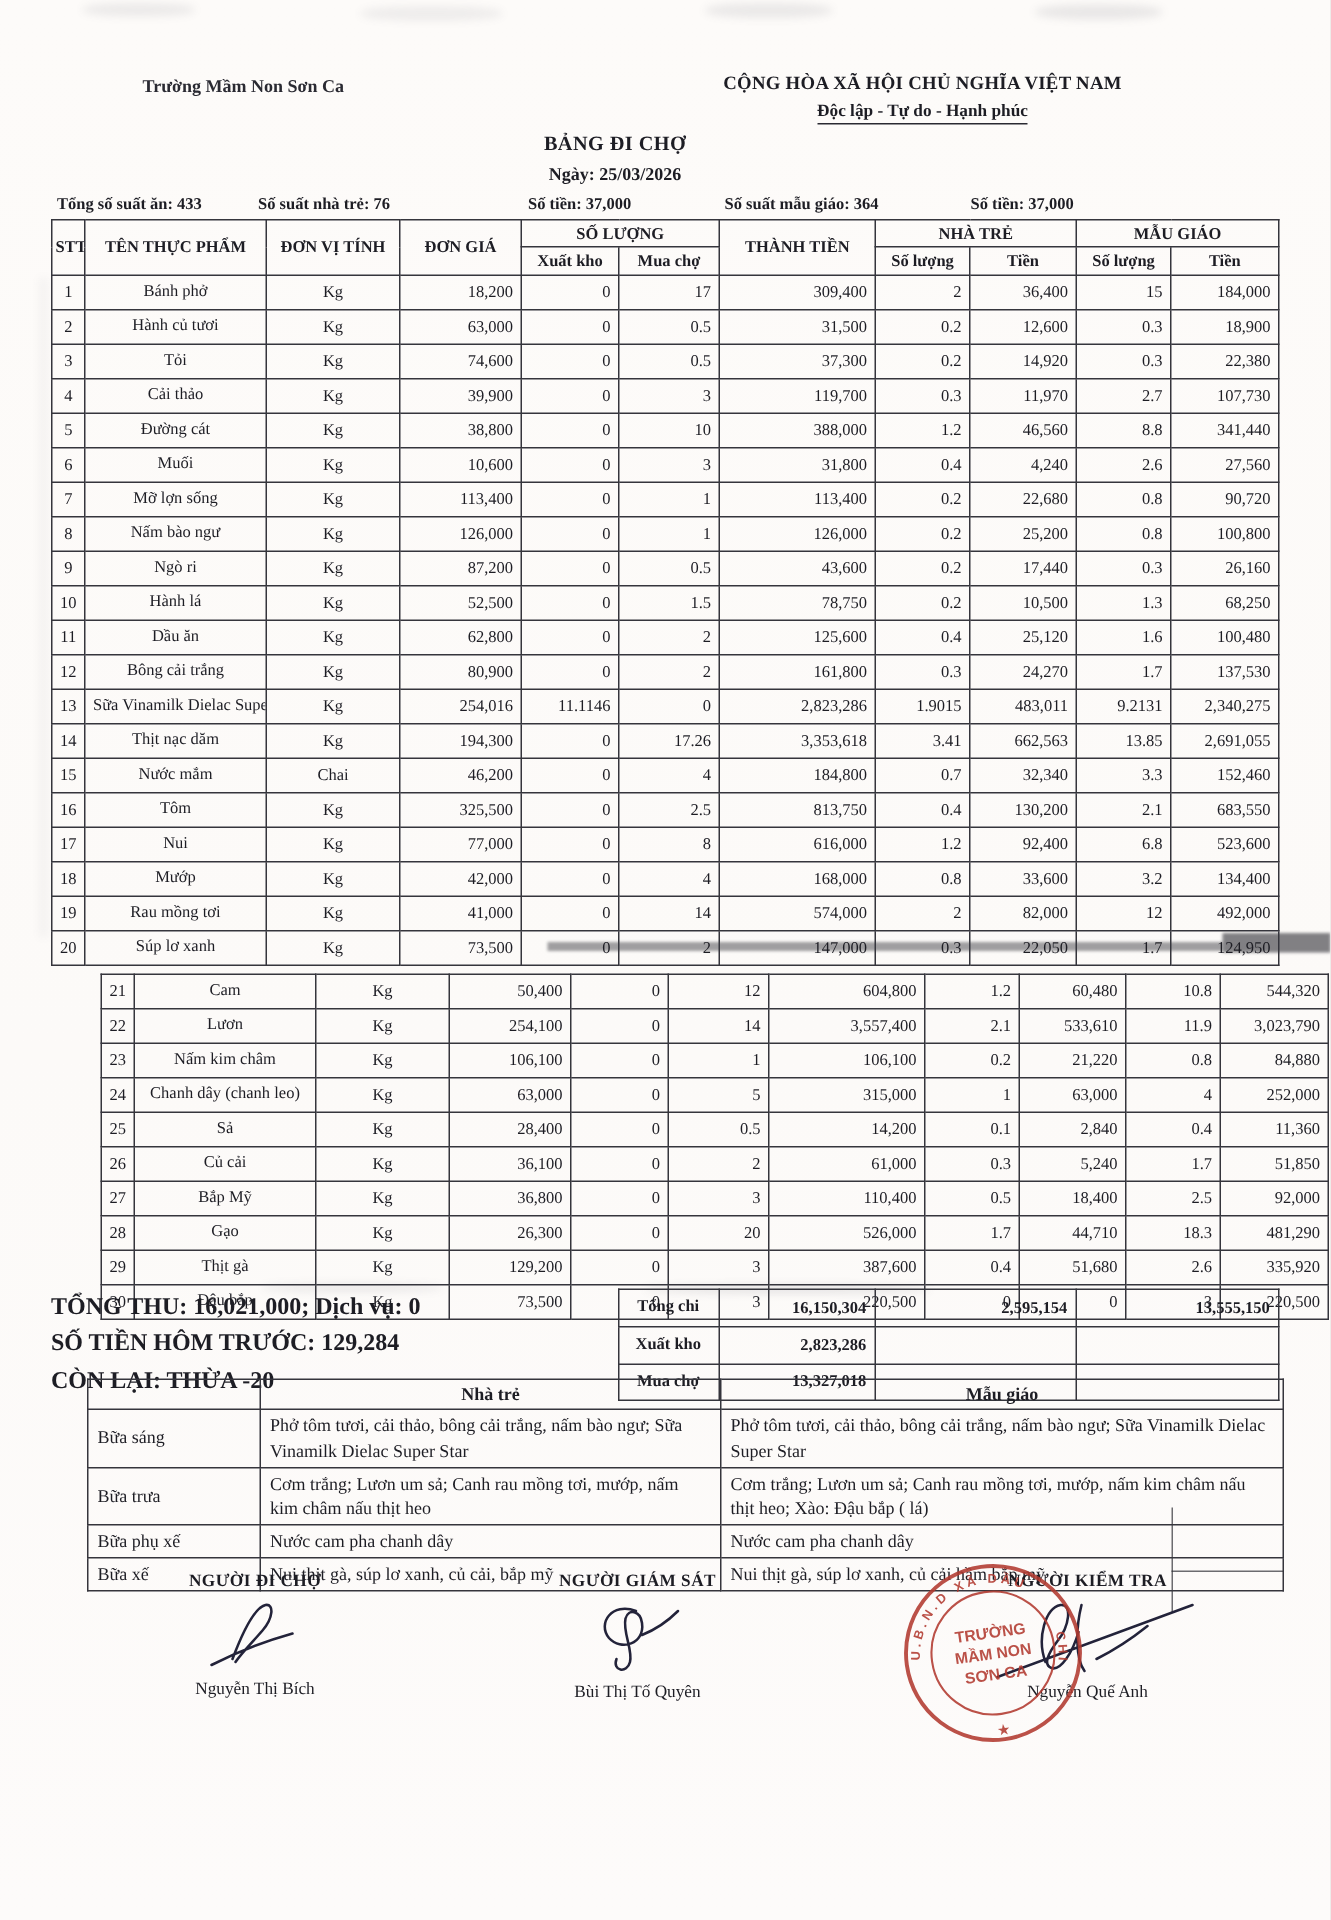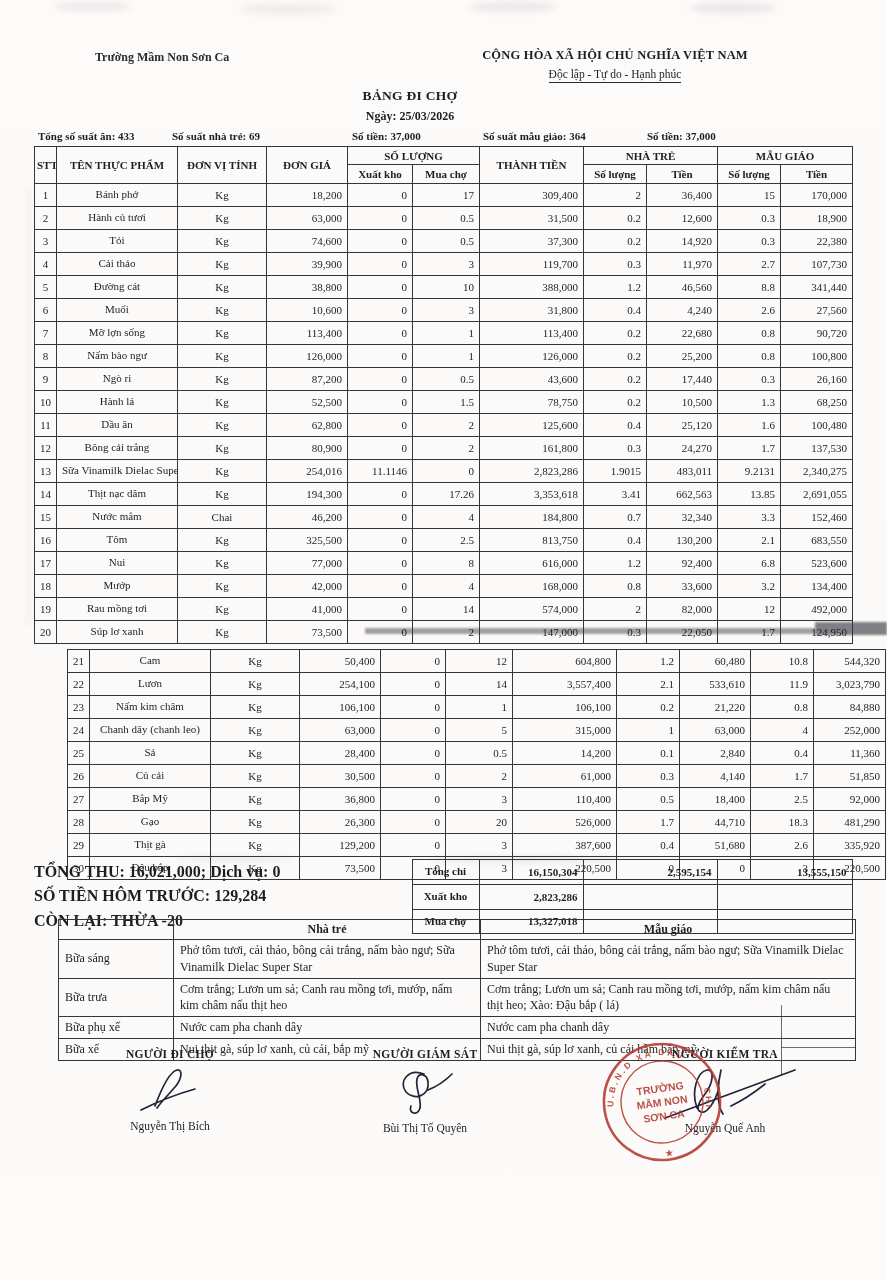--- a/index.html
+++ b/index.html
@@ -7,21 +7,21 @@
   .page{
     position:relative; width:887px; height:1280px; margin:0 auto;
     background:linear-gradient(180deg,#fdfbf9 0%,#fcfaf8 55%,#fdfbfa 100%);
     font-family:"Liberation Serif","DejaVu Serif",serif;
     color:#1d1d24; overflow:hidden;
   }
   
   .school-name{position:absolute;left:95px;top:50px;font-size:12px;font-weight:bold;color:#2a2a32;}
   .national{position:absolute;left:455px;top:48px;width:320px;text-align:center;}
   .national .line1{font-size:12.5px;font-weight:bold;letter-spacing:.2px;}
-  .national .line2{display:inline-block;margin-top:5px;font-size:11.5px;font-weight:normal;border-bottom:1.5px solid #2a2a32;padding-bottom:2px;}
+  .national .line2{display:inline-block;margin-top:5px;font-size:11.5px;font-weight:bold;border-bottom:1.5px solid #2a2a32;padding-bottom:2px;}
   .doc-title-wrap{position:absolute;left:300px;top:88px;width:220px;text-align:center;}
   .doc-title{font-size:13.5px;font-weight:bold;letter-spacing:.3px;}
   .doc-date{margin-top:5px;font-size:12px;font-weight:bold;}
   .stats{position:absolute;top:130px;left:0;width:798px;height:16px;font-size:11px;font-weight:bold;}
   .stats span{position:absolute;top:0;white-space:nowrap;}
   
   table.grid{border-collapse:collapse;table-layout:fixed;width:818px;}
   table.grid th,table.grid td{border:1px solid #35353c;overflow:hidden;white-space:nowrap;}
   table.grid th{font-size:11px;font-weight:bold;padding:1px 2px;background:transparent;}
   table.grid td{font-size:11px;padding:1px 5px;height:20px;}
@@ -75,21 +75,21 @@
     <div class="line1">CỘNG HÒA XÃ HỘI CHỦ NGHĨA VIỆT NAM</div>
     <div><span class="line2">Độc lập - Tự do - Hạnh phúc</span></div>
   </div>
   <div class="doc-title-wrap">
     <div class="doc-title">BẢNG ĐI CHỢ</div>
     <div class="doc-date">Ngày: 25/03/2026</div>
   </div>
 
   <div class="stats">
     <span style="left:38px;">Tổng số suất ăn: 433</span>
-    <span style="left:172px;">Số suất nhà trẻ: 69</span>
+    <span style="left:172px;">Số suất nhà trẻ: 76</span>
     <span style="left:352px;">Số tiền: 37,000</span>
     <span style="left:483px;">Số suất mẫu giáo: 364</span>
     <span style="left:647px;">Số tiền: 37,000</span>
   </div>
 
   <table class="grid tbl1">
     <colgroup>
       <col style="width:22px">
         <col style="width:121px">
         <col style="width:89px">
@@ -127,21 +127,21 @@
           <td class="a-c">1</td>
           <td class="a-l">Bánh phở</td>
           <td class="a-c">Kg</td>
           <td class="a-r">18,200</td>
           <td class="a-r">0</td>
           <td class="a-r">17</td>
           <td class="a-r">309,400</td>
           <td class="a-r">2</td>
           <td class="a-r">36,400</td>
           <td class="a-r">15</td>
-          <td class="a-r">170,000</td>
+          <td class="a-r">184,000</td>
         </tr>
         <tr>
           <td class="a-c">2</td>
           <td class="a-l">Hành củ tươi</td>
           <td class="a-c">Kg</td>
           <td class="a-r">63,000</td>
           <td class="a-r">0</td>
           <td class="a-r">0.5</td>
           <td class="a-r">31,500</td>
           <td class="a-r">0.2</td>
@@ -463,26 +463,26 @@
           <td class="a-r">14,200</td>
           <td class="a-r">0.1</td>
           <td class="a-r">2,840</td>
           <td class="a-r">0.4</td>
           <td class="a-r">11,360</td>
         </tr>
         <tr>
           <td class="a-c">26</td>
           <td class="a-l">Củ cải</td>
           <td class="a-c">Kg</td>
-          <td class="a-r">30,500</td>
+          <td class="a-r">36,100</td>
           <td class="a-r">0</td>
           <td class="a-r">2</td>
           <td class="a-r">61,000</td>
           <td class="a-r">0.3</td>
-          <td class="a-r">4,140</td>
+          <td class="a-r">5,240</td>
           <td class="a-r">1.7</td>
           <td class="a-r">51,850</td>
         </tr>
         <tr>
           <td class="a-c">27</td>
           <td class="a-l">Bắp Mỹ</td>
           <td class="a-c">Kg</td>
           <td class="a-r">36,800</td>
           <td class="a-r">0</td>
           <td class="a-r">3</td>

